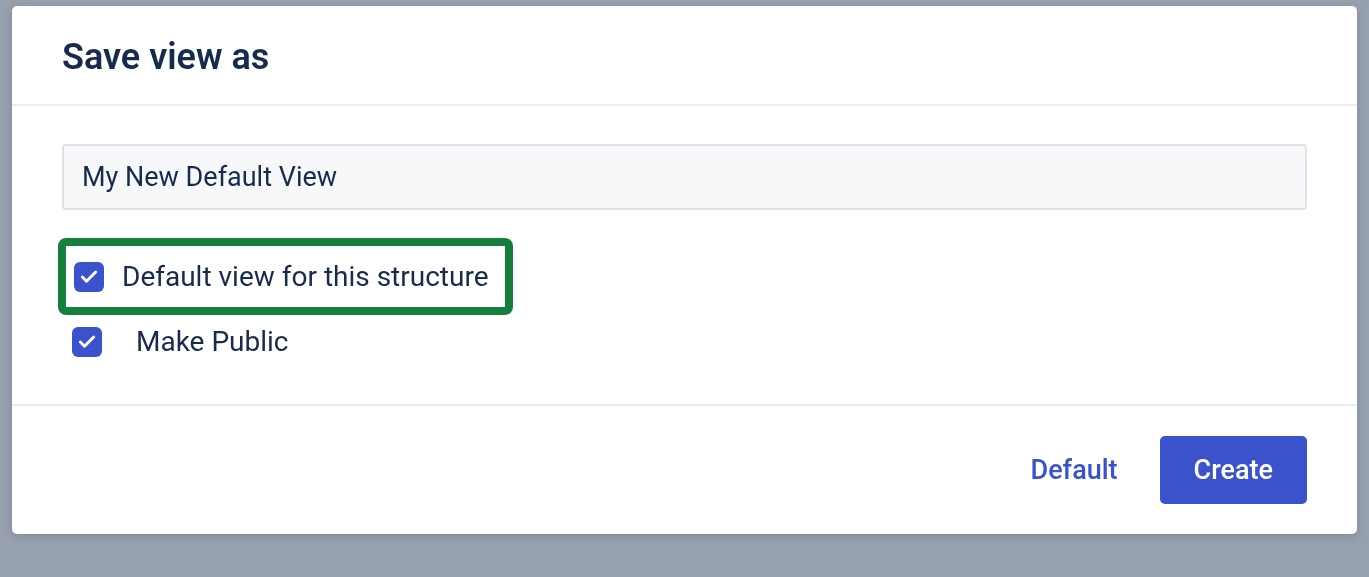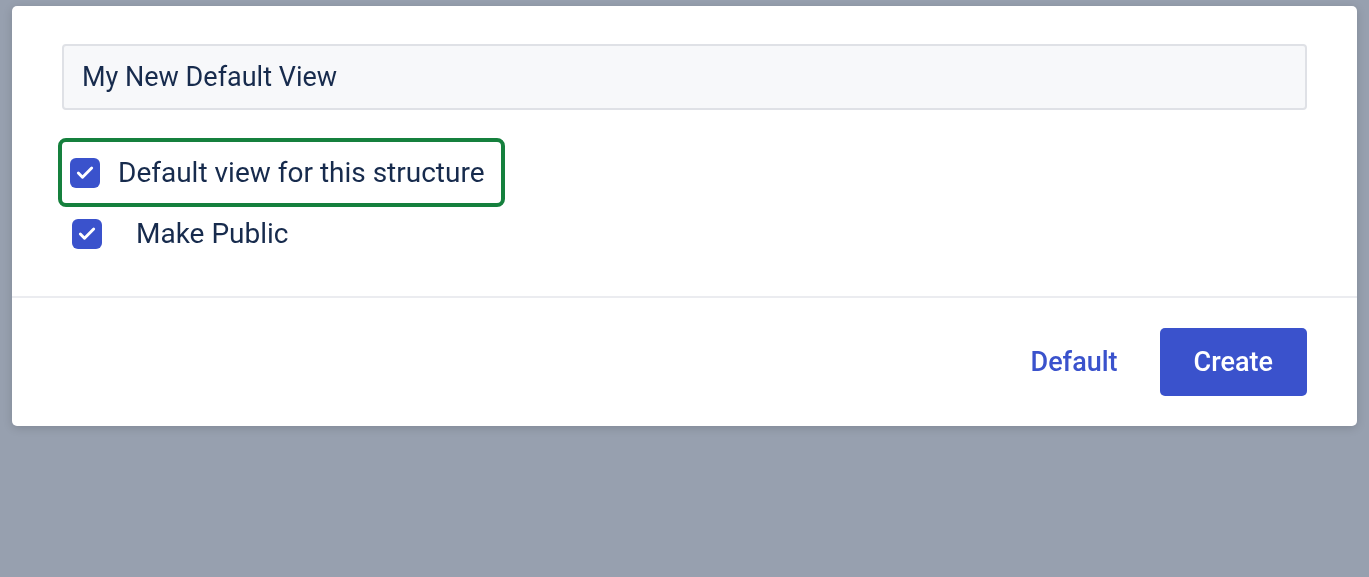--- a/index.html
+++ b/index.html
@@ -43,21 +43,21 @@
     border-radius: 4px;
     outline: none;
     font-family: inherit;
   }
   .options {
     margin-top: 28px;
   }
   .highlight-box {
     display: inline-flex;
     align-items: center;
-    border: 4px solid #15803d;
+    border: 8px solid #15803d;
     border-radius: 8px;
     padding: 8px 16px 8px 8px;
     margin-left: -4px;
   }
   .option-row {
     display: inline-flex;
     align-items: center;
     padding: 6px 0;
   }
   .option-row.second {
@@ -118,20 +118,23 @@
     padding: 18px 34px;
     border-radius: 5px;
     font-family: inherit;
   }
 </style>
 </head>
 <body>
 
 <div class="dialog">
 
+  <div class="dialog-header">
+    <h1 class="dialog-title">Save view as</h1>
+  </div>
 
   <div class="dialog-body">
     <input type="text" class="text-input" value="My New Default View" style="">
 
     <div class="options">
 
       <div class="highlight-box">
         <div class="option-row">
           <div class="checkbox">
             <svg viewBox="0 0 24 24">

